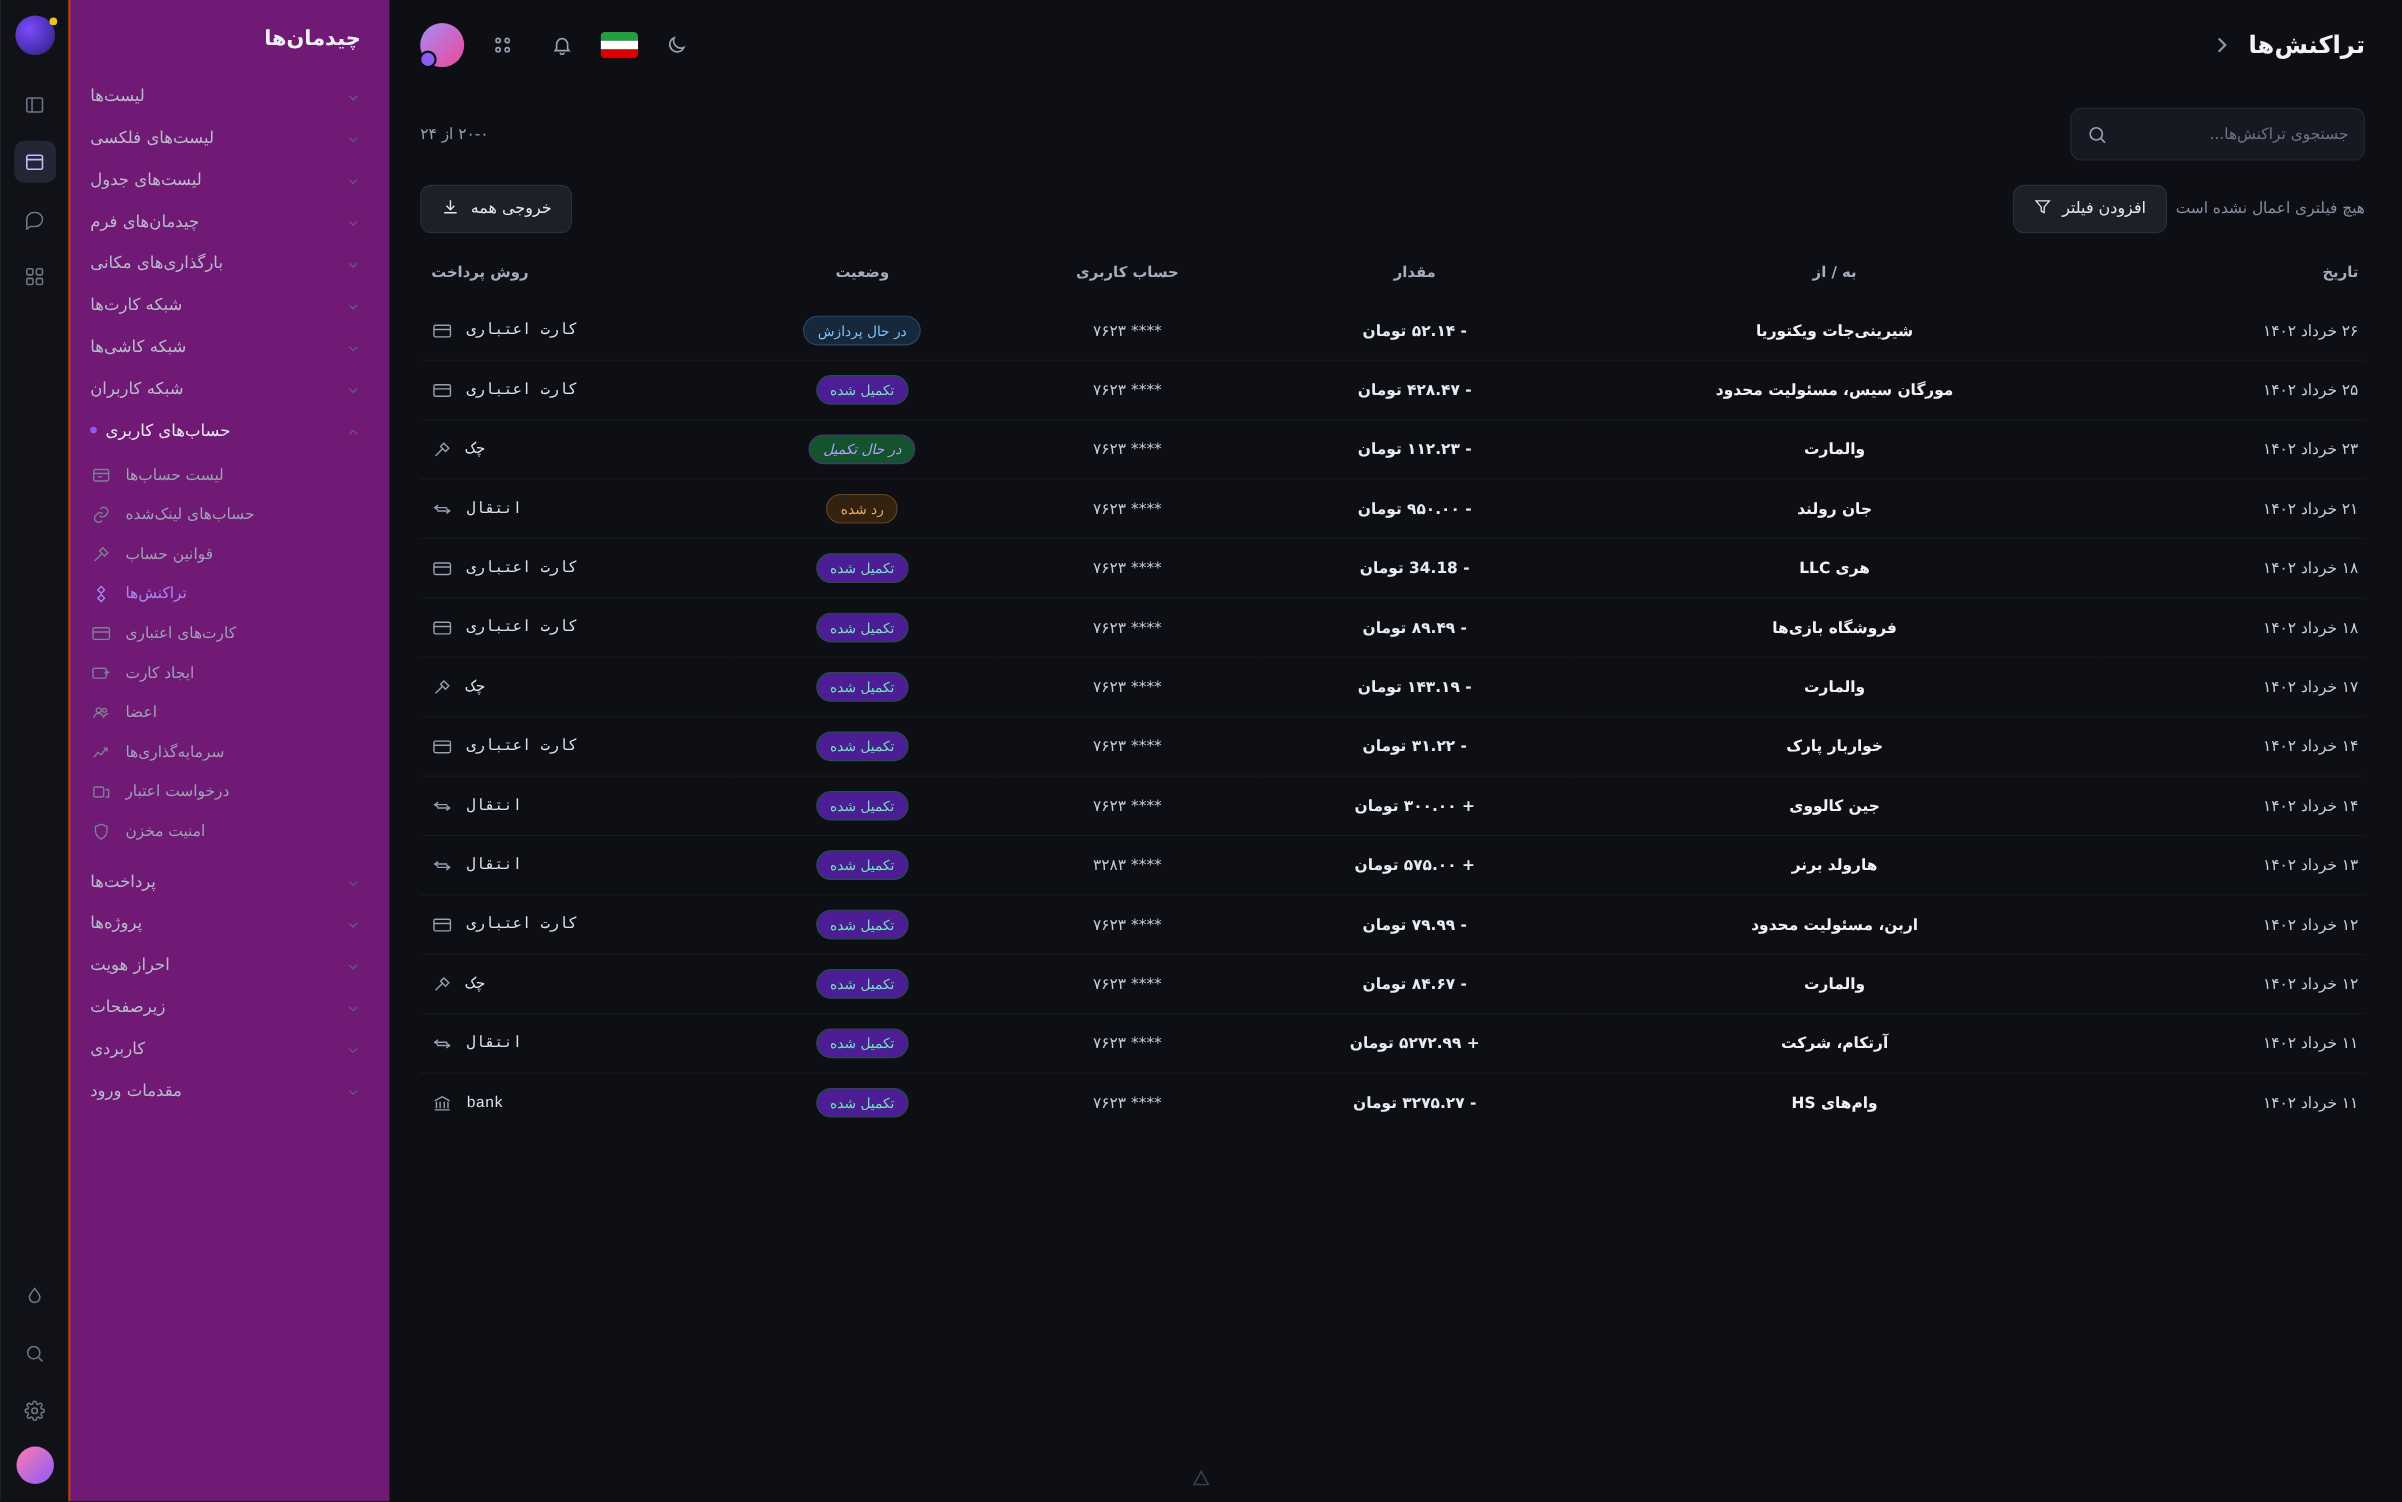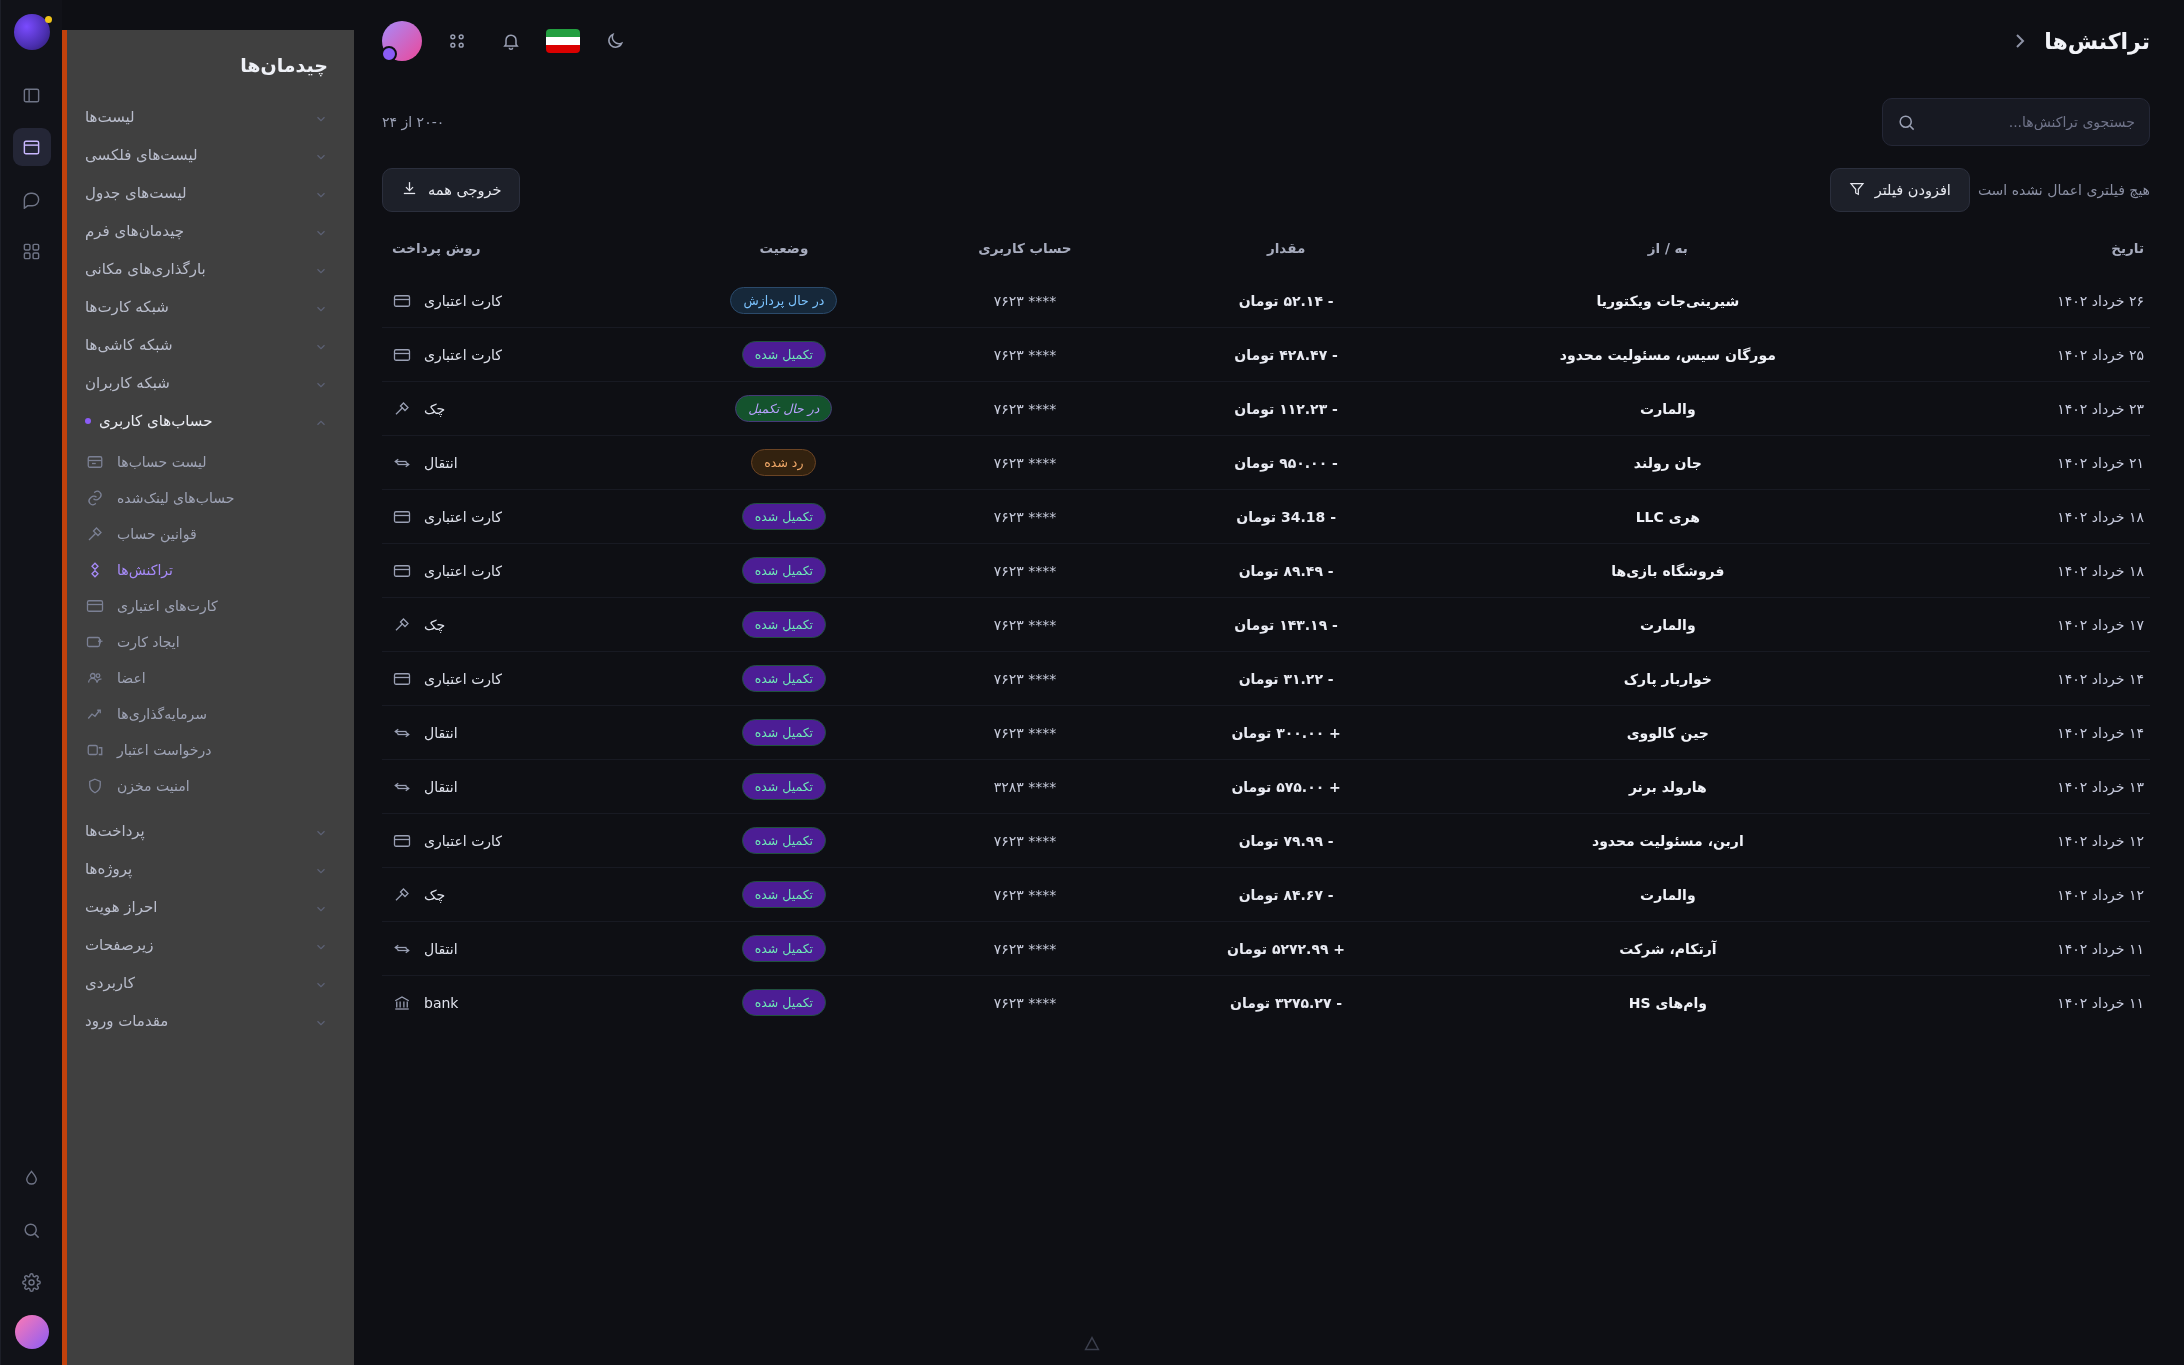--- a/index.html
+++ b/index.html
@@ -45,25 +45,24 @@
   .rail-spacer { flex: 1; }
   .rail-avatar {
     width: 34px; height: 34px; border-radius: 50%;
     background: linear-gradient(135deg,#ff7ab3,#8b5cf6);
     margin-bottom: 16px;
   }
 
   
   .sidebar {
     width: 292px; flex: 0 0 292px;
-    background: #404040;
-    border-left: 5px solid #c2410c;
+    background: #701a75;
+    border-left: 2px solid #c2410c;
     padding: 0 0 20px 0;
     overflow: hidden;
-    margin-top: 30px;
   }
   .sidebar-title {
     font-size: 19px; font-weight: 700; color: #eef0f6;
     padding: 24px 26px 22px 18px;
     text-align: right;
   }
   .nav-group {
     display: flex; align-items: flex-end; justify-content: space-between;
     padding: 10px 26px 10px 18px;
     font-size: 15px; color: #b9bdcc;
@@ -176,21 +175,21 @@
   th.c-stat { text-align: center; width: 12%; }
   th.c-pay  { text-align: left; width: 14%; padding-left: 10px; }
 
   tbody td { padding: 13px 0; font-size: 14px; color: #dfe2ec; border-top: 1px solid #181a23; }
   tbody tr:first-child td { border-top: none; }
   td.c-date { text-align: right; color: #c9cde0; padding-right: 6px; }
   td.c-to { text-align: center; font-weight: 700; color: #f0f2f8; }
   td.c-amt { text-align: center; font-weight: 700; }
   td.c-acc { text-align: center; color: #c6cada; }
   td.c-stat { text-align: center; }
-  td.c-pay { text-align: center; padding-left: 10px; }
+  td.c-pay { text-align: center; padding-left: 10px; font-family: Liberation Mono, monospace; }
   .amt-neg { color: #e8eaf2; }
   .amt-pos { color: #e8eaf2; }
 
   .badge {
     display: inline-block; font-size: 12.5px; padding: 5px 12px;
     border-radius: 999px; border: 1px solid transparent; white-space: nowrap;
   }
   .badge.processing { color: #7cc4ff; border-color: #2b4a6b; background: #16283a; }
   .badge.done { color: #6ee7b7; border-color: #21513f; background: #4c1d95; }
   .badge.completing { color: #b9a2ff; border-color: #453a78; background: #14532d; font-style: italic; }

